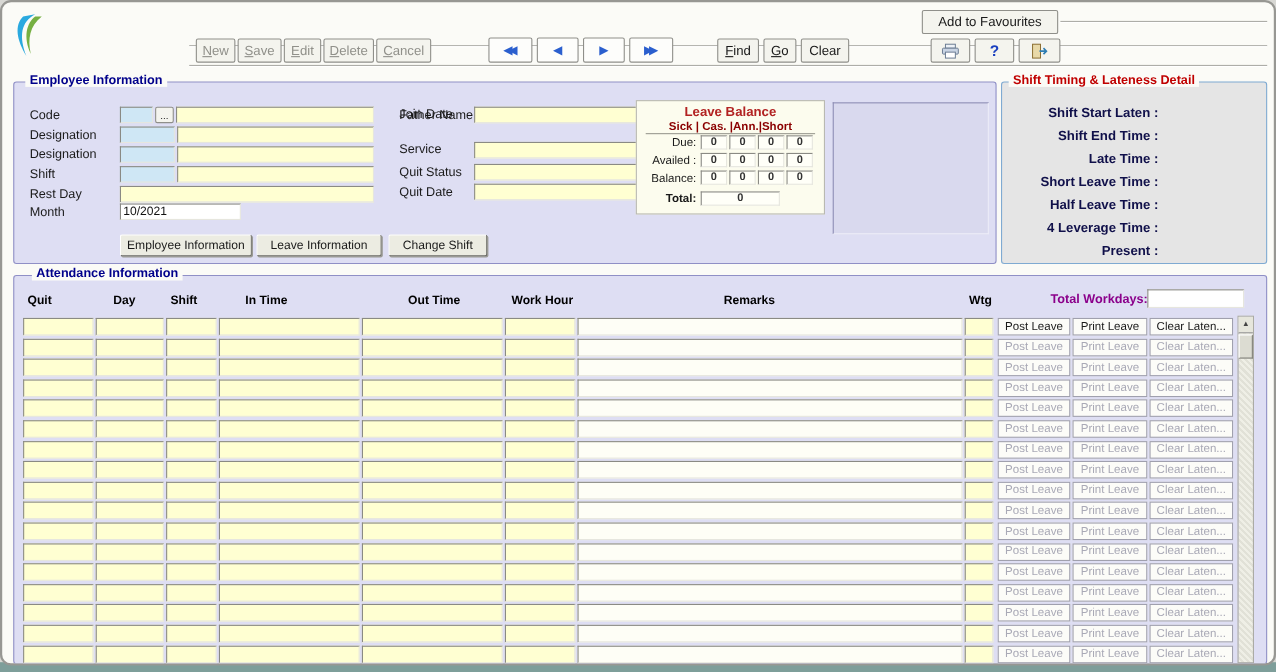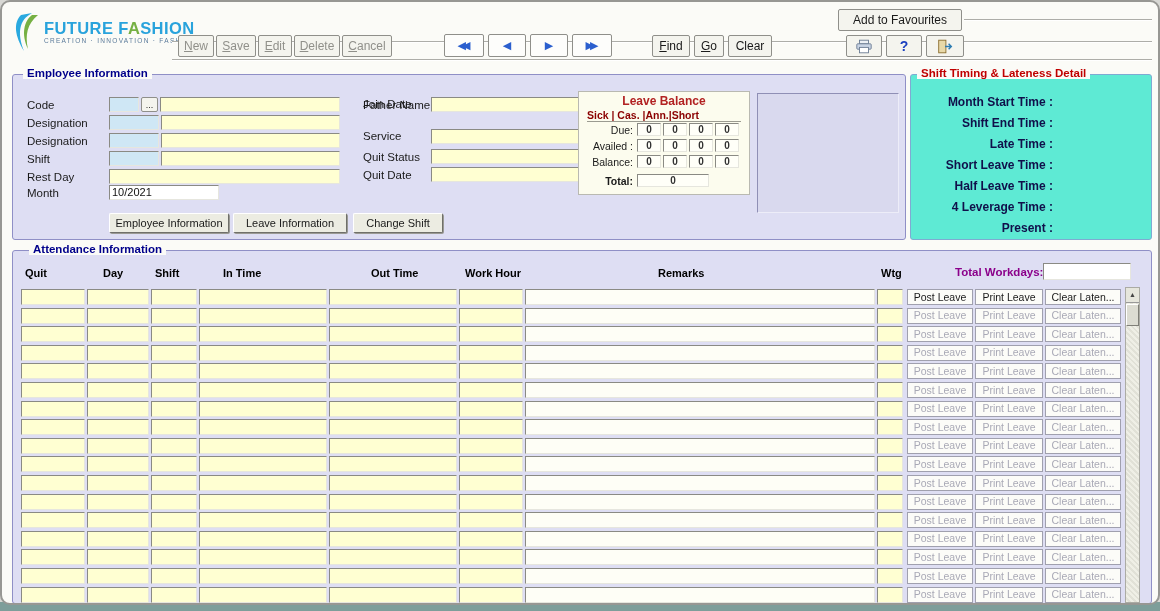--- a/index.html
+++ b/index.html
@@ -25,38 +25,38 @@
          background:#F4F4EE; border:1px solid #8F8F8A; border-radius:2px;
          font-family:"Liberation Sans",sans-serif; font-size:12px; color:#1A1A1A; cursor:default; }
   .btn.rec  { color:#90908A; }
   .btn.nav  { color:#2B5FCE; background:#FDFDFB; font-size:11px; }
   .btn .dbl { letter-spacing:-4px; margin-right:4px; }
   .btn3d { background:#ECECE2; border:1px solid; border-color:#FFFFFF #6F6F6A #6F6F6A #FFFFFF;
            box-shadow:1px 1px 0 #9A9A94; font-size:11px; }
 
   
   .panel { position:absolute; background:#DEDEF3; border:1px solid #8F8FC6; border-radius:3px; }
-  .panel.blue { background:#5eead4; border-color:#7FAAD2; }
+  .panel.blue { background:#e5e5e5; border-color:#7FAAD2; }
   .legend { position:absolute; top:-8px; font-size:11.5px; font-weight:bold; color:#00008B;
             background:#FBFBF7; padding:0 4px; white-space:nowrap; }
   .legend.red { color:#C00000; }
 
   .lbl { position:absolute; font-size:11.5px; color:#1A1A1A; white-space:nowrap; }
 
   .f { position:absolute; height:15px; background:#FFFFD2;
        border:1px solid; border-color:#8A8A84 #E6E6DE #E6E6DE #8A8A84;
        font-size:11px; line-height:13px; padding:0 2px; color:#111; overflow:hidden; }
   .f.blue { background:#CFE7F5; }
   .f.white { background:#FFFFFF; }
 
   
   .lb { position:absolute; background:#FCFCEE; border:1px solid #B9B9B1; }
   .lb-title { position:absolute; top:2px; left:0; right:0; text-align:center;
               color:#B22222; font-weight:bold; font-size:12px; }
-  .lb-head { position:absolute; top:17px; left:8px; right:8px; text-align:left;
+  .lb-head { position:absolute; top:17px; left:8px; right:8px; text-align:center;
              color:#8B0000; font-weight:bold; font-size:10.5px; border-bottom:1px solid #9B9B91; }
   .lb-lab { position:absolute; left:0; width:54px; text-align:right; font-size:10.5px; color:#1A1A1A; }
   .lb-cell { position:absolute; width:24px; height:13px; background:#FFFFF8;
              border:1px solid; border-color:#8A8A84 #E6E6DE #E6E6DE #8A8A84;
              font-size:10px; font-weight:bold; color:#333; text-align:center; line-height:11px; }
 
   .photo { position:absolute; background:#D9D9EE; border:1px solid; border-color:#8F8FB5 #EDEDF8 #EDEDF8 #8F8FB5; }
 
   .st-lab { position:absolute; left:0; width:142px; text-align:right; font-weight:bold;
             font-size:12px; color:#10104A; white-space:nowrap; }
@@ -87,24 +87,20 @@
 
 <div class="teal-strip"></div>
 
 <div class="win">
 
   <div class="logo">
     <svg viewBox="0 0 30 42">
       <path d="M20 2 C7 9 5 22 12 40 C3 25 1 12 9 4 Z" fill="#2AA9DF"></path>
       <path d="M26 4 C15 13 13 24 16 38 C9 23 12 10 20 4 Z" fill="#76B043"></path>
     </svg>
-    <div class="logo-txt">
-      <div class="brand"><span class="b-blue">FUTURE F</span><span class="b-green">A</span><span class="b-blue">SHION</span></div>
-      <div class="tagline">CREATION · INNOVATION · FASHION</div>
-    </div>
   </div>
 
   <div class="hline" style="left:170px;top:39px;width:980px;"></div>
   <div class="hline" style="left:170px;top:57px;width:980px;"></div>
   <div class="hline" style="left:962px;top:17px;width:188px;"></div>
 
   <button class="btn" style="left:836px;top:7px;width:124px;height:22px;">Add to Favourites</button>
 
   <button class="btn rec" style="left:176px;top:33px;width:36px;height:22px;"><u>N</u>ew</button>
   <button class="btn rec" style="left:214px;top:33px;width:40px;height:22px;"><u>S</u>ave</button>
@@ -211,21 +207,21 @@
 
     <div class="photo" style="left:744px;top:18px;width:142px;height:120px;"></div>
 
     <button class="btn btn3d" style="left:96px;top:138px;width:120px;height:20px;">Employee Information</button>
     <button class="btn btn3d" style="left:220px;top:138px;width:114px;height:20px;">Leave Information</button>
     <button class="btn btn3d" style="left:340px;top:138px;width:90px;height:20px;">Change Shift</button>
   </div>
 
   <div class="panel blue" style="left:908px;top:72px;width:242px;height:166px;">
     <span class="legend red" style="left:6px;">Shift Timing &amp; Lateness Detail</span>
-    <div class="st-lab" style="top:20px;">Month Start Time :</div>
+    <div class="st-lab" style="top:20px;">Shift Start Laten :</div>
     <div class="st-lab" style="top:41px;">Shift End Time :</div>
     <div class="st-lab" style="top:62px;">Late Time :</div>
     <div class="st-lab" style="top:83px;">Short Leave Time :</div>
     <div class="st-lab" style="top:104px;">Half Leave Time :</div>
     <div class="st-lab" style="top:125px;">4 Leverage Time :</div>
     <div class="st-lab" style="top:146px;">Present :</div>
   </div>
 
   <div class="panel" style="left:10px;top:248px;width:1140px;height:354px;">
     <span class="legend" style="left:16px;">Attendance Information</span>

